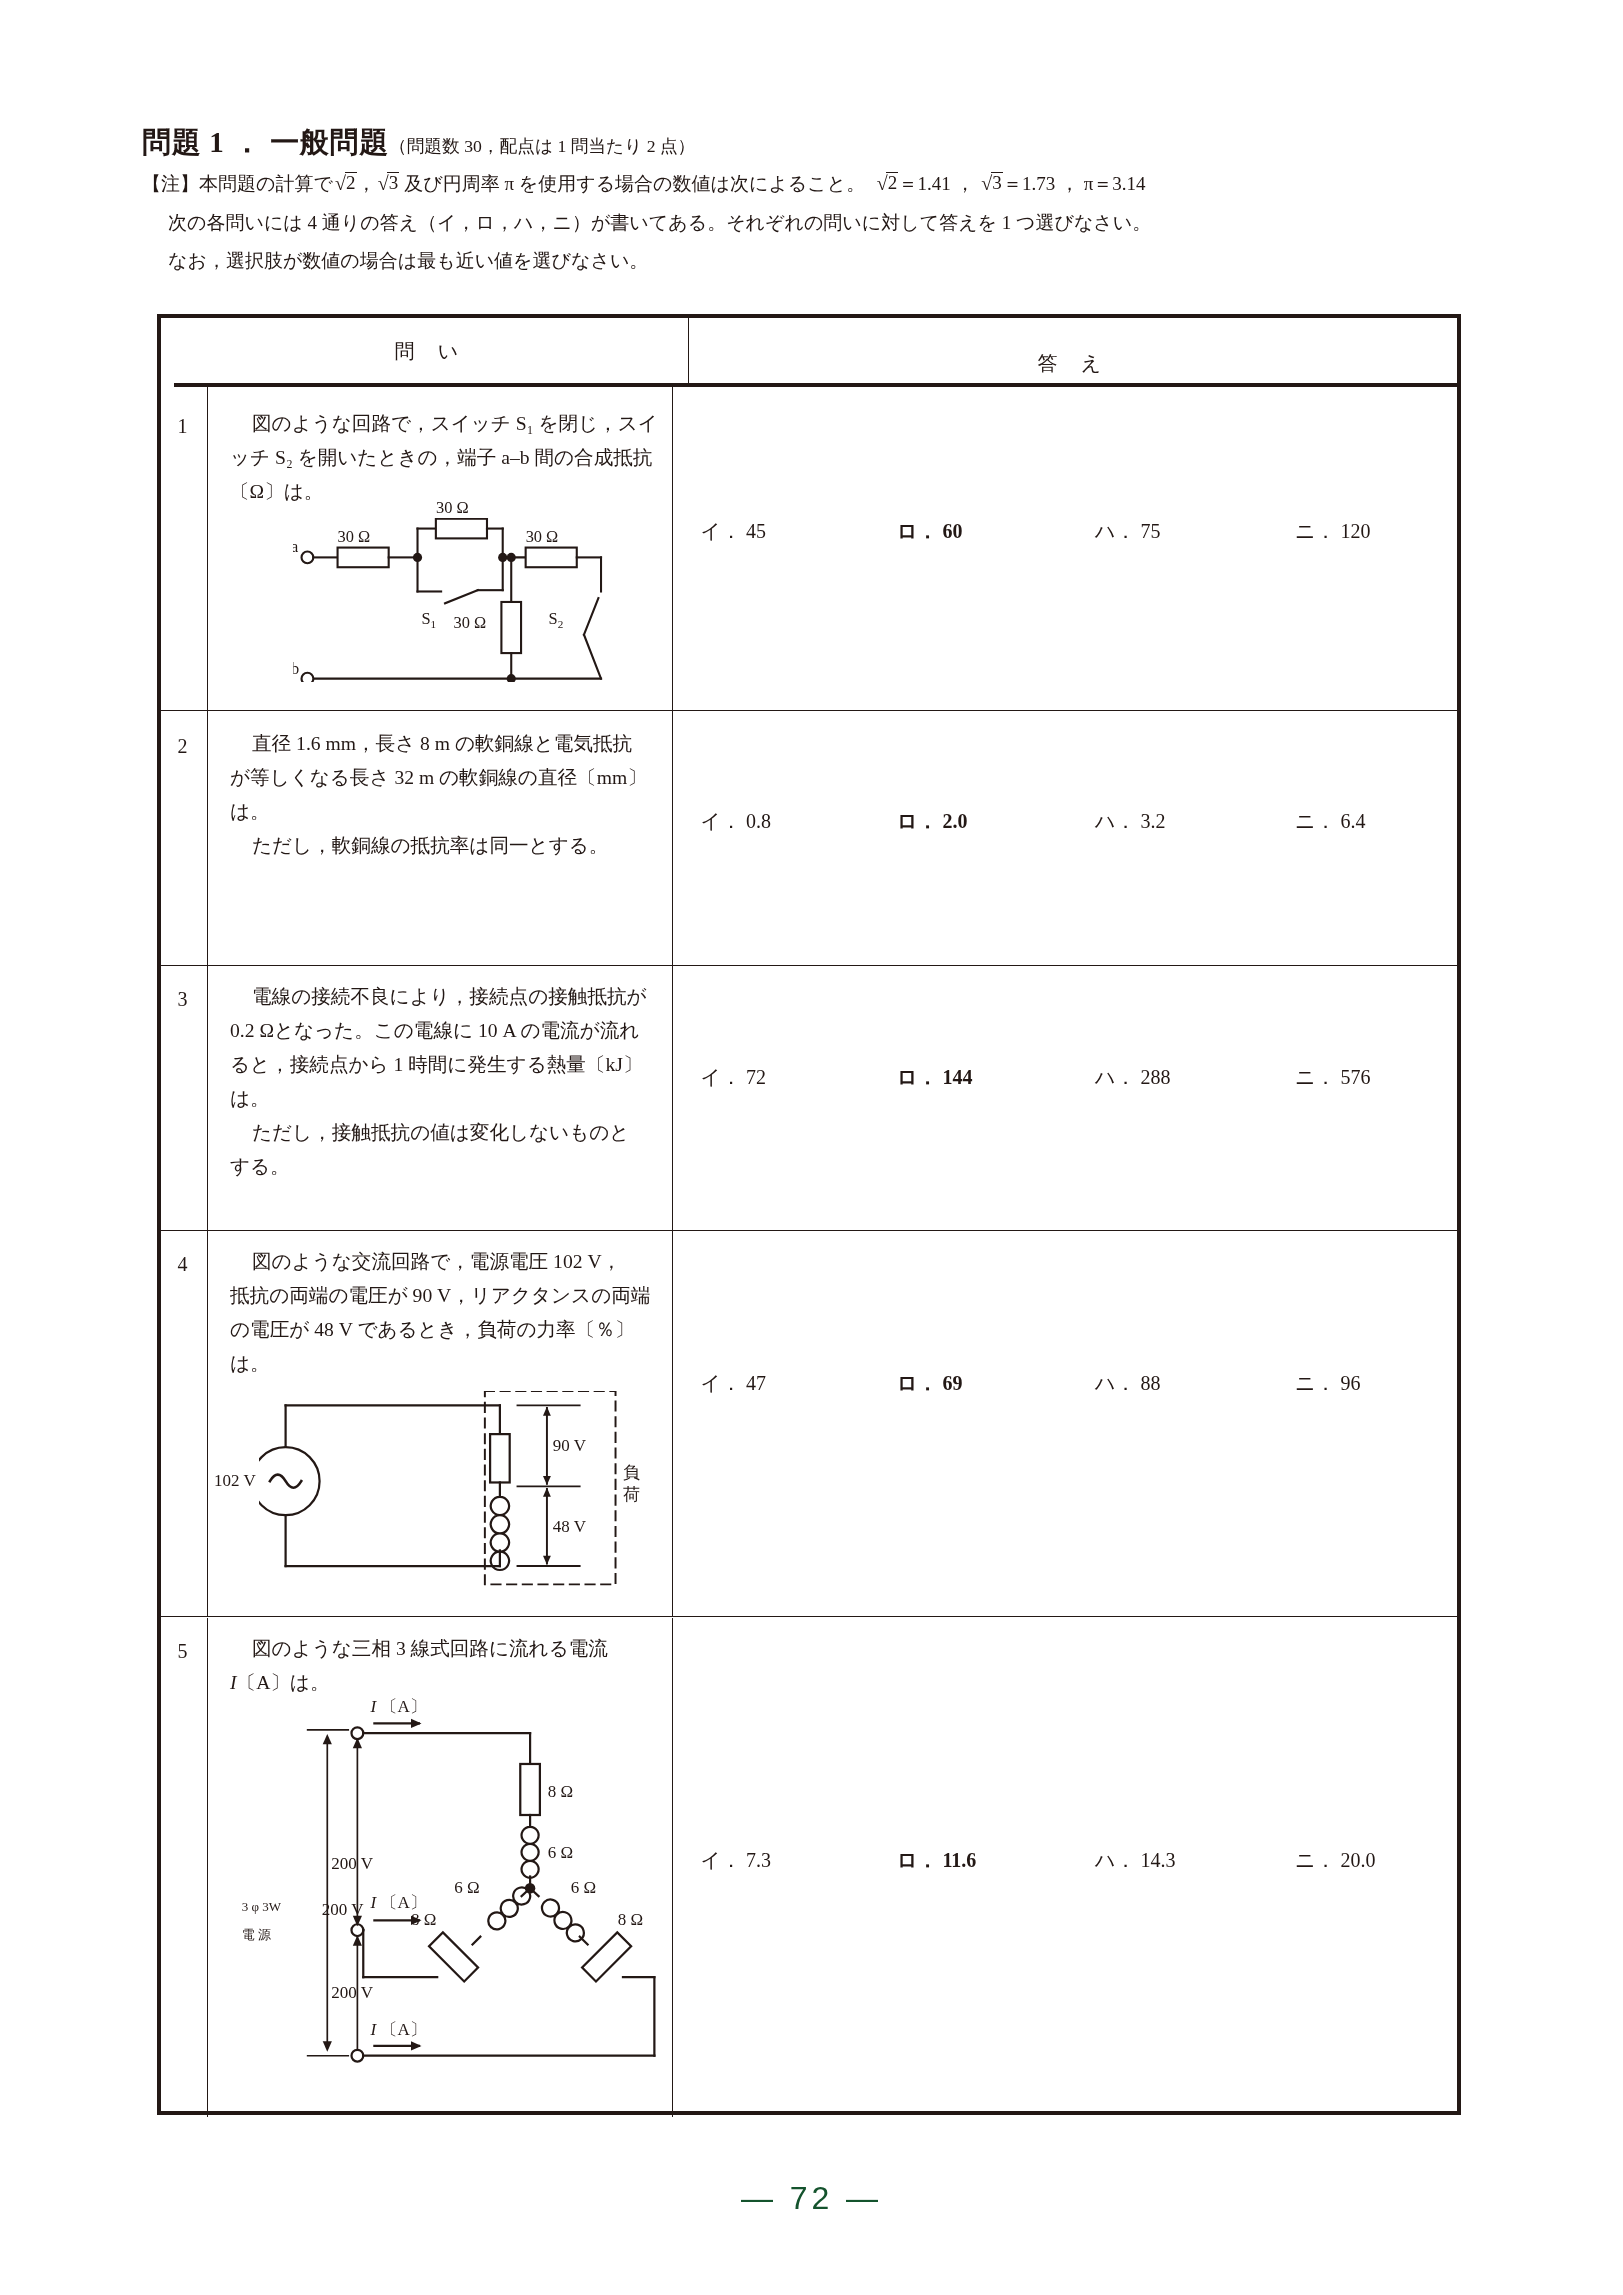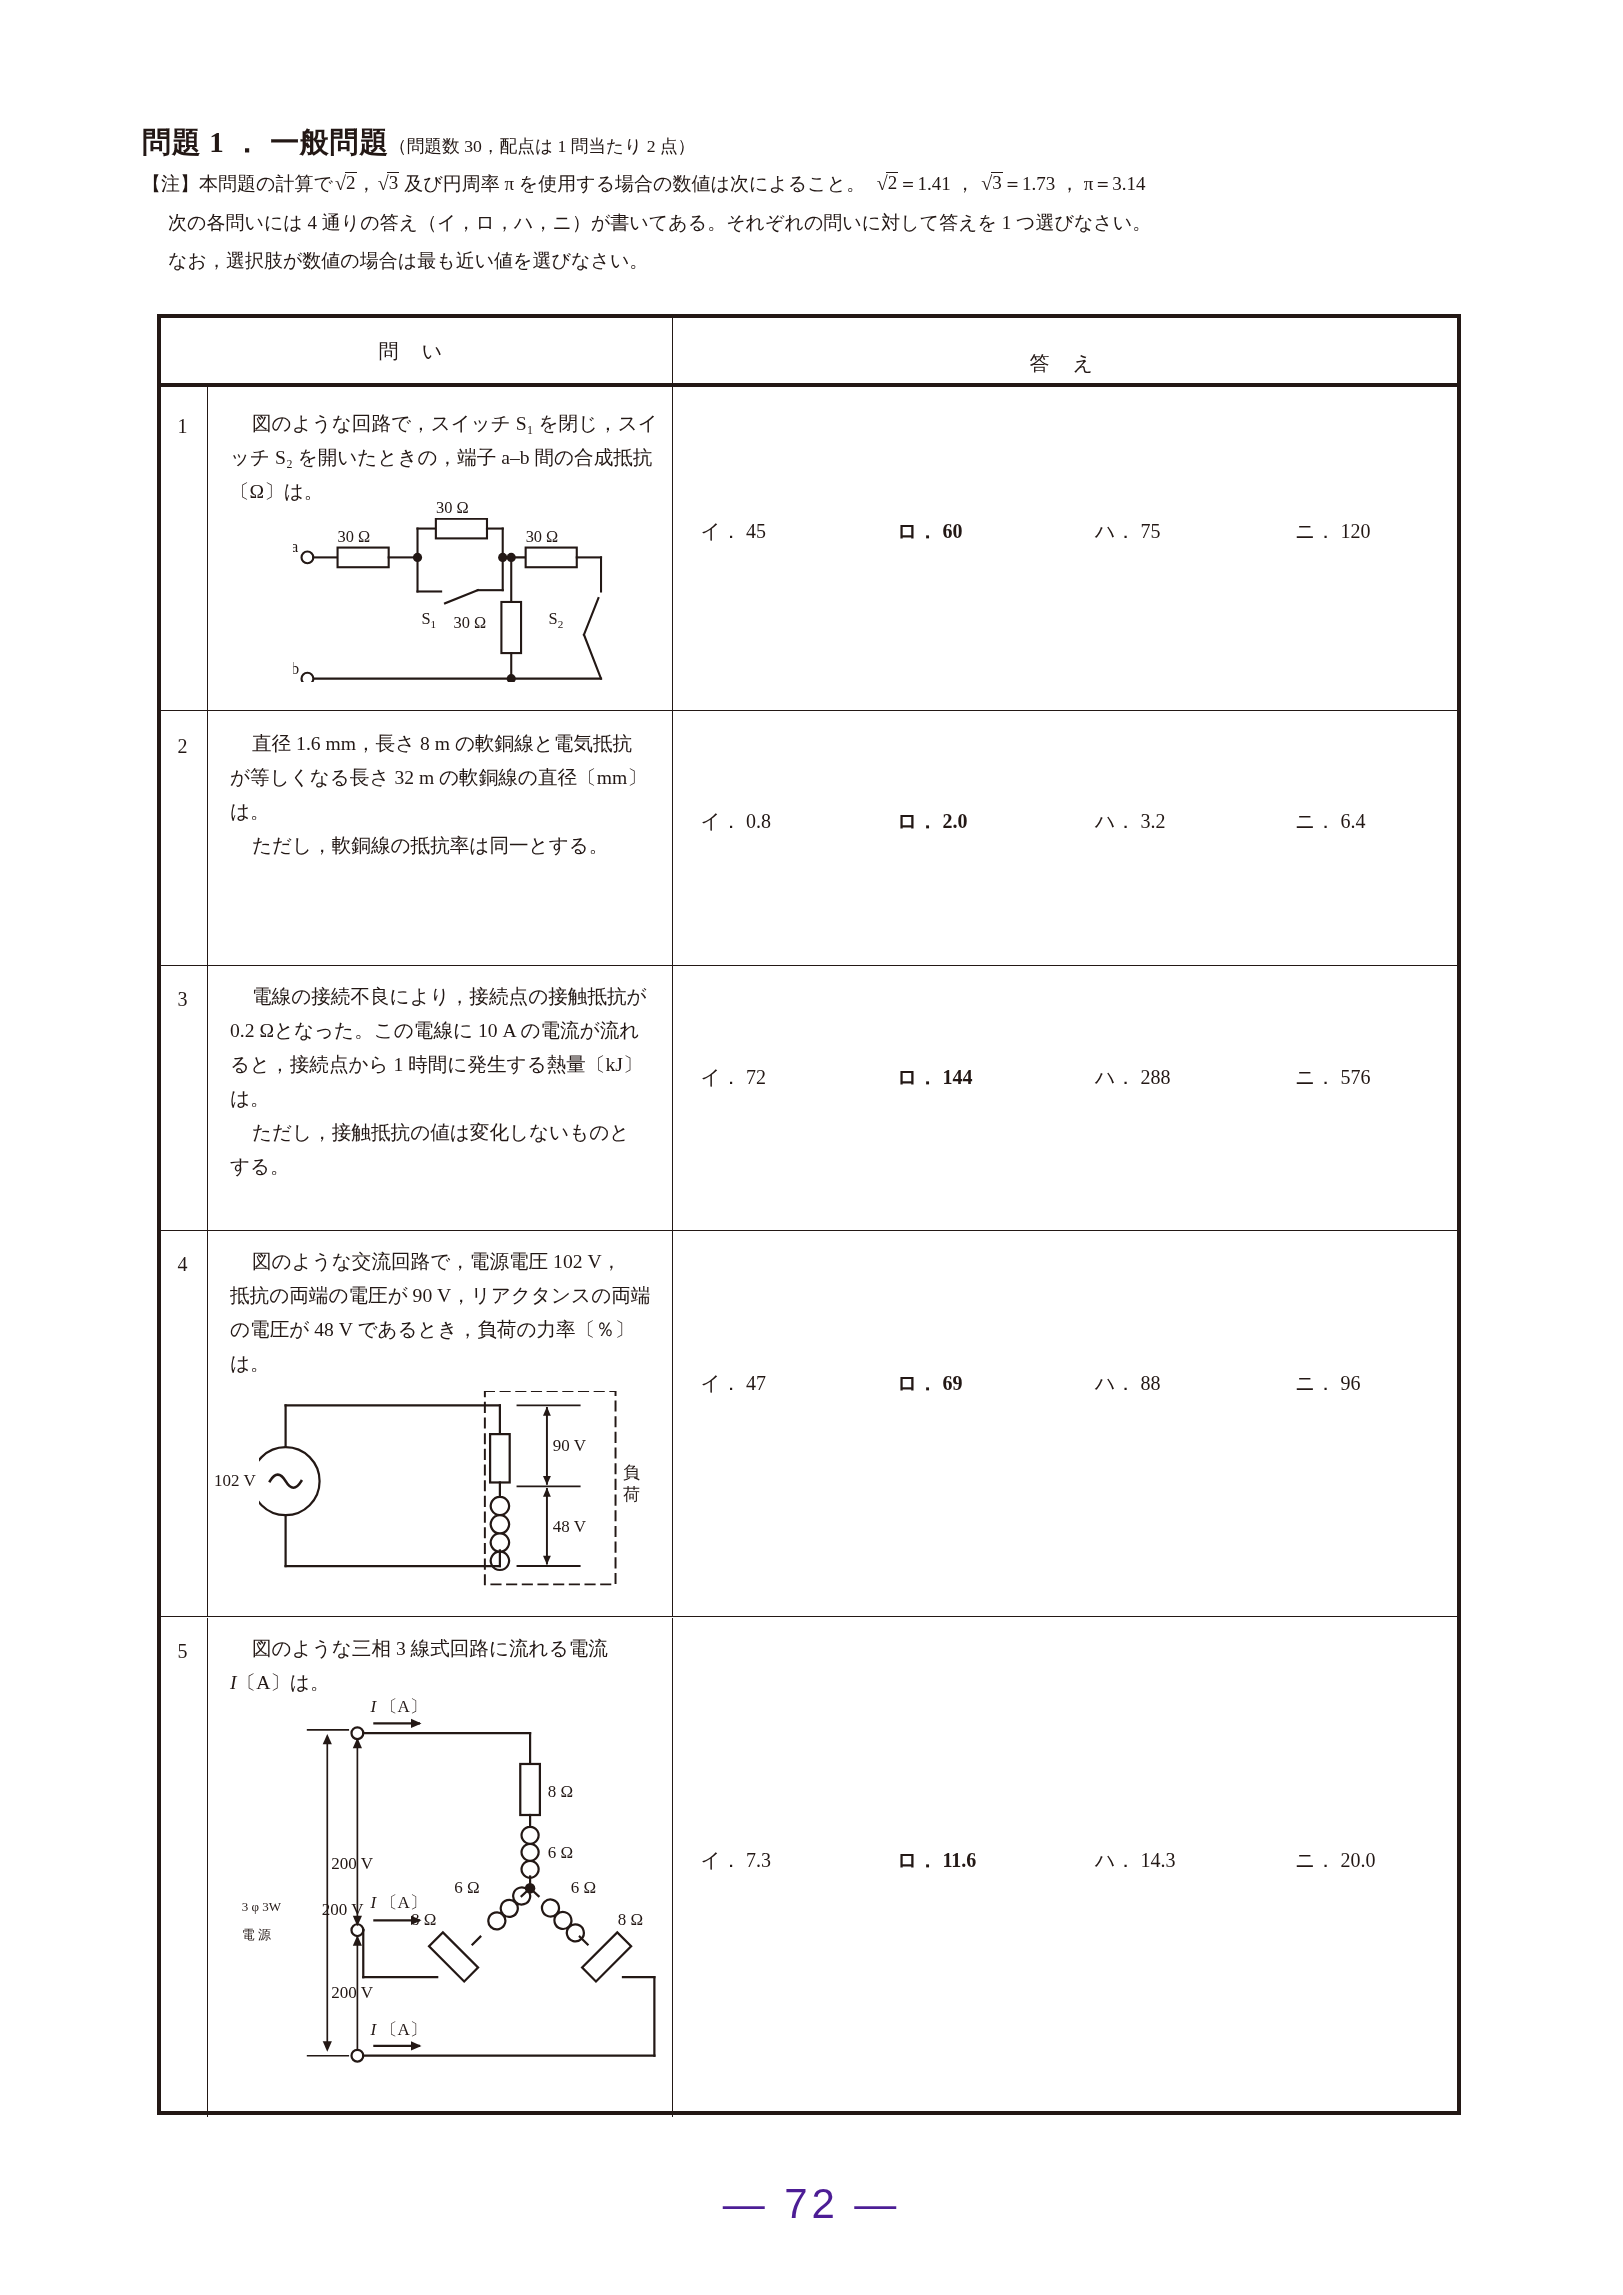--- a/index.html
+++ b/index.html
@@ -26,21 +26,21 @@
 
   
   .tbl{position:absolute;left:157px;top:314px;width:1304px;height:1801px;
        border:0.7px solid #231815;box-sizing:border-box;}
   .tbl:before{content:"";position:absolute;left:-0.7px;right:-0.7px;top:-0.7px;height:3.9px;background:#231815;}
   .tbl:after{content:"";position:absolute;left:-0.7px;right:-0.7px;bottom:-0.7px;height:3.9px;background:#231815;}
   .vleft{position:absolute;left:0;top:0;bottom:0;width:3.3px;background:#231815;}
   .vright{position:absolute;right:0;top:0;bottom:0;width:3.3px;background:#231815;}
 
   
-  .thead{position:absolute;left:0;right:0;top:0;height:72px;}
+  .thead{position:absolute;left:16px;right:0;top:0;height:72px;}
   .thead .hd-q{position:absolute;left:0;top:0;width:514px;height:72px;
        display:flex;align-items:center;justify-content:center;font-size:20px;letter-spacing:9.2px;}
   .thead .hd-a{position:absolute;left:514px;top:0;right:0;height:72px;
        display:flex;align-items:center;justify-content:center;font-size:20px;letter-spacing:9.2px;margin-top:12px;}
   .thead .sep{position:absolute;left:514px;top:0;width:1.3px;height:72px;background:#231815;}
   .thead .under{position:absolute;left:0;right:0;bottom:0;height:3.9px;background:#231815;}
 
   
   .row{position:absolute;left:0;right:0;}
   .row .num{position:absolute;left:0;top:0;bottom:0;width:49px;
@@ -62,22 +62,22 @@
   .o3{position:absolute;left:422px;}
   .o4{position:absolute;left:622px;}
   .it{font-style:italic;}
 
   
   .fig{position:absolute;}
   .fig svg{display:block;}
 
   
   .footer{position:absolute;left:0;right:0;top:2180px;text-align:center;
-          font-size:42px;font-family:"Liberation Sans","DejaVu Sans",sans-serif;
-          letter-spacing:3.9px;color:#4c1d95;}
+          font-size:32px;font-family:"Liberation Sans","DejaVu Sans",sans-serif;
+          letter-spacing:3.9px;color:#14532d;}
 </style>
 </head>
 <body>
 
 <div class="page">
 
   <div class="head">
     <div class="h-title">
       <span>問題 1 ． 一般問題</span><span class="sub">（問題数 30，配点は 1 問当たり 2 点）</span>
     </div>

